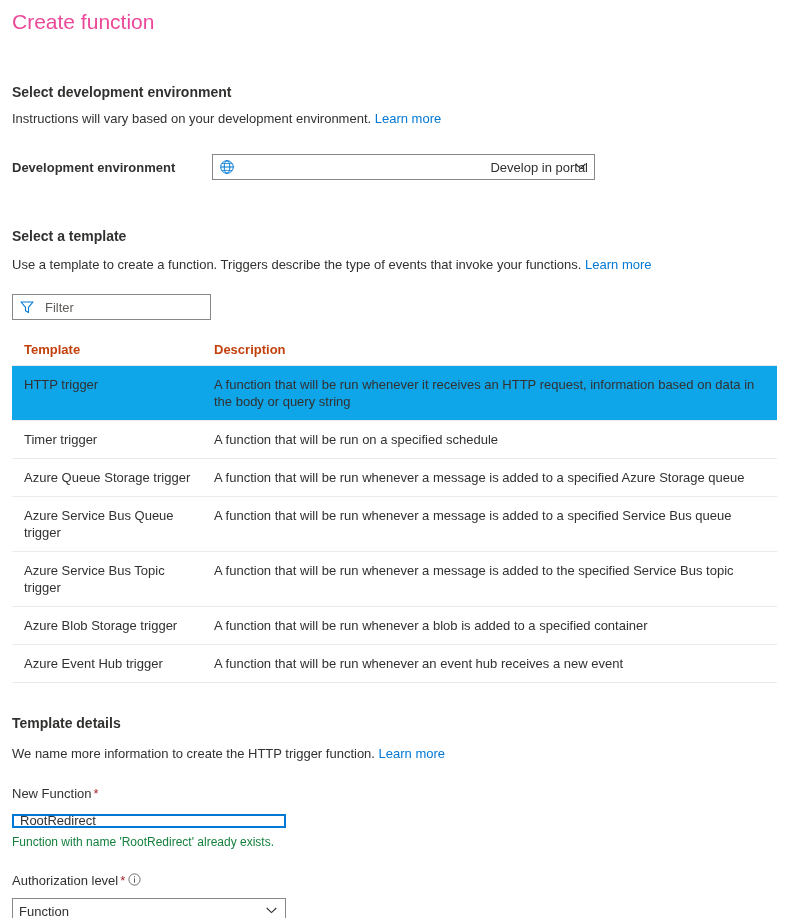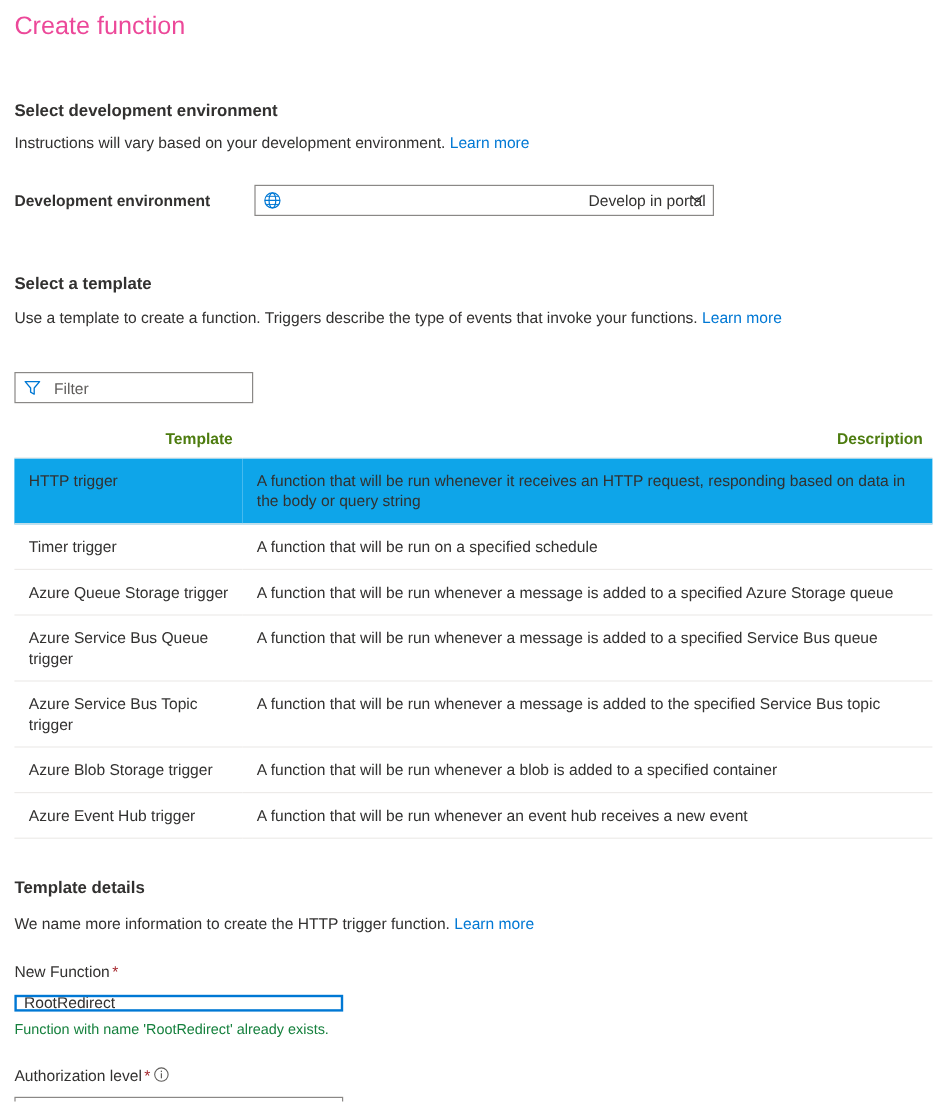--- a/index.html
+++ b/index.html
@@ -86,21 +86,21 @@
     top: 50%;
     transform: translateY(-50%);
     color: #323130;
     font-size: 10px;
     line-height: 1;
   }
   .dropdown-value { white-space: nowrap; overflow: hidden; text-overflow: ellipsis; }
 
   
   .filter-box {
-    margin-top: 36px;
+    margin-top: 20px;
     width: 199px;
     height: 26px;
     border: 1px solid #8a8886;
     background: #ffffff;
     display: flex;
     align-items: center;
     padding: 0 6px;
   }
   .filter-box .funnel {
     width: 16px; height: 16px;
@@ -119,24 +119,24 @@
   .filter-input::placeholder { color: #605e5c; }
 
   
   .tmpl-table {
     margin-top: 22px;
     width: 765px;
     border-collapse: collapse;
     font-size: 13px;
   }
   .tmpl-table thead th {
-    text-align: right;
+    text-align: left;
     font-weight: bold;
     font-size: 13px;
-    color: #4d7c0f;
+    color: #c2410c;
     padding: 0 8px 8px 12px;
     border-bottom: 1px solid #edebe9;
   }
   .tmpl-table thead th.desc-col { padding-left: 12px; }
   .tmpl-table tbody td {
     padding: 10px 8px 10px 12px;
     border-bottom: 1px solid #edebe9;
     color: #323130;
     vertical-align: top;
     line-height: 17px;
@@ -261,21 +261,21 @@
     <table class="tmpl-table">
       <thead>
         <tr>
           <th class="col-template">Template</th>
           <th class="desc-col">Description</th>
         </tr>
       </thead>
       <tbody>
         <tr class="selected">
           <td class="col-template">HTTP trigger</td>
-          <td>A function that will be run whenever it receives an HTTP request, responding based on data in the body or query string</td>
+          <td>A function that will be run whenever it receives an HTTP request, information based on data in the body or query string</td>
         </tr>
         <tr>
           <td class="col-template">Timer trigger</td>
           <td>A function that will be run on a specified schedule</td>
         </tr>
         <tr>
           <td class="col-template">Azure Queue Storage trigger</td>
           <td>A function that will be run whenever a message is added to a specified Azure Storage queue</td>
         </tr>
         <tr>

